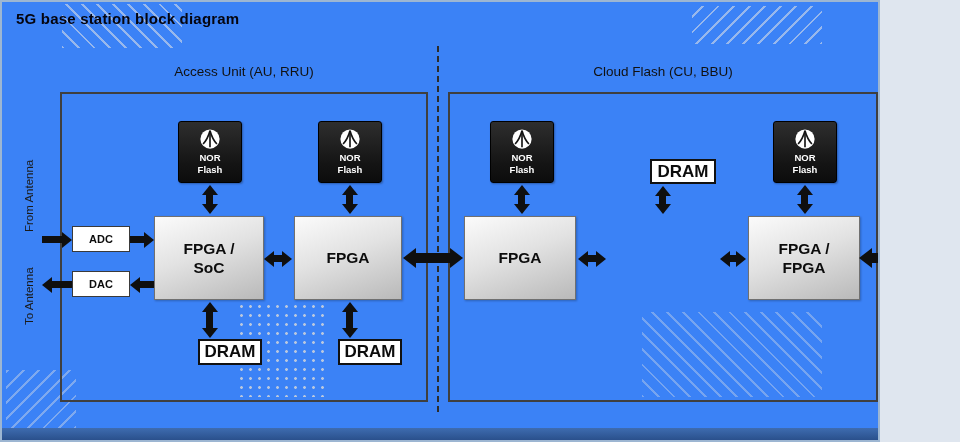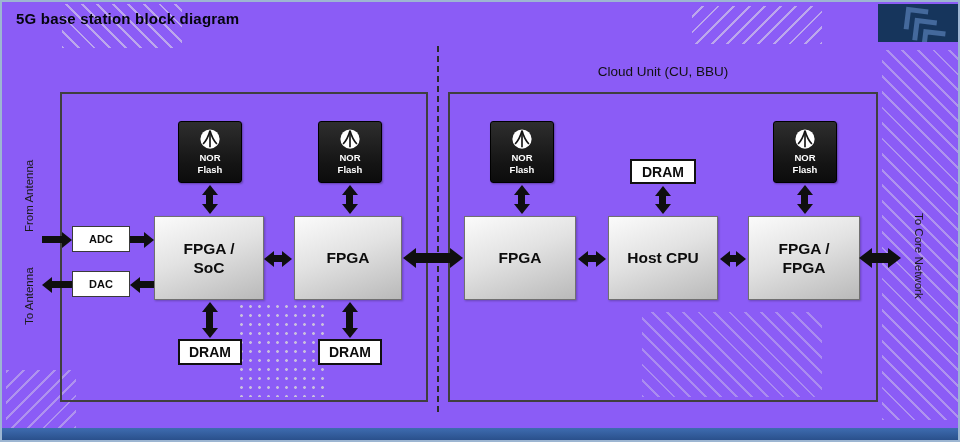--- a/index.html
+++ b/index.html
@@ -1,17 +1,17 @@
 <!DOCTYPE html>
 <html><head>
 <meta charset="utf-8">
 <style>
   * { margin:0; padding:0; box-sizing:border-box; }
   body { background:#dfe6ef; font-family:"Liberation Sans", sans-serif; }
-  .canvas { position:relative; width:960px; height:442px; background:#8b5cf6;
+  .canvas { position:relative; width:880px; height:442px; background:#3b82f6;
             border:2px solid #9db6d2; overflow:hidden; }
 
   
   .pat { position:absolute; z-index:0; pointer-events:none; }
   .pat-diag  { background-image:repeating-linear-gradient(45deg,  #e4e4e4 0 2px, transparent 2px 11px); opacity:.55; }
   .pat-diag2 { background-image:repeating-linear-gradient(-45deg, #e4e4e4 0 2px, transparent 2px 11px); opacity:.55; }
   .pat-dots  { background-image:radial-gradient(#d8d8d8 1.3px, transparent 1.5px); background-size:9px 9px; opacity:.8; }
 
   .corner-navy { position:absolute; left:876px; top:2px; width:82px; height:38px; z-index:1; }
 
@@ -32,21 +32,21 @@
 
   .nor { position:absolute; width:64px; height:62px; z-index:2; display:flex; flex-direction:column;
          align-items:center; justify-content:center; gap:1px;
          background:linear-gradient(180deg,#2e2e2e 0%,#141414 70%,#0c0c0c 100%);
          border:1px solid #000; border-radius:3px; color:#fff; font-weight:bold;
          font-size:9.5px; line-height:1.15; box-shadow:1px 1px 2px rgba(0,0,0,.3); }
   .nor .logo { display:block; height:22px; margin-bottom:2px; }
 
   .small-box { position:absolute; z-index:2; display:flex; align-items:center; justify-content:center;
                background:#fff; border:1px solid #3a3a3a; font-weight:bold; font-size:11px; color:#0c0c0c; }
-  .small-box.dram { border:2px solid #111; font-size:14px; }
+  .small-box.dram { border:2px solid #111; font-size:17px;margin-left:20px; }
 
   
   .vlabel { position:absolute; width:18px; font-size:11.5px; color:#1a1a1a; z-index:3;
             display:flex; align-items:center; justify-content:center; white-space:nowrap; }
   .vlabel.up   { writing-mode:vertical-rl; transform:rotate(180deg); }
   .vlabel.down { writing-mode:vertical-rl; }
 
   
   .harr { position:absolute; height:7px; background:#0f0f0f; z-index:2; }
   .harr.hl::before { content:""; position:absolute; right:100%; top:50%; transform:translateY(-50%);
@@ -87,21 +87,22 @@
       <rect width="82" height="38" fill="#16355c"></rect>
       <g transform="rotate(-38 41 19)" stroke="#44699c" stroke-width="5" fill="none">
         <path d="M27 30 L41 16 L55 30"></path>
         <path d="M27 16 L41 2  L55 16"></path>
         <path d="M27 44 L41 30 L55 44"></path>
       </g>
     </svg>
   </div>
 
   <div class="title">5G base station block diagram</div>
-  <div class="section-label" style="left:446px; width:430px;">Cloud Unit (CU, BBU)</div>
+  <div class="section-label" style="left:58px;  width:368px;">Access Unit (AU, RRU)</div>
+  <div class="section-label" style="left:446px; width:430px;">Cloud Flash (CU, BBU)</div>
 
   <div class="unit-box" style="left:58px;  top:90px; width:368px; height:310px;"></div>
   <div class="unit-box" style="left:446px; top:90px; width:430px; height:310px;"></div>
   <div class="dashed-divider" style="left:435px; top:44px; height:366px;"></div>
 
   <div class="vlabel up" style="left:18px;  top:146px; height:96px;">From Antenna</div>
   <div class="vlabel up" style="left:18px;  top:250px; height:88px;">To Antenna</div>
   <div class="vlabel down" style="left:908px; top:194px; height:120px;">To Core Network</div>
 
   <div class="nor" style="left:176px; top:119px;">
@@ -163,23 +164,20 @@
 
   <div class="chip" style="left:152px; top:214px; width:110px; height:84px;">
     <span>FPGA /</span>
     <span>SoC</span>
   </div>
   <div class="chip" style="left:292px; top:214px; width:108px; height:84px;">
     <span>FPGA</span>
   </div>
   <div class="chip" style="left:462px; top:214px; width:112px; height:84px;">
     <span>FPGA</span>
-  </div>
-  <div class="chip" style="left:606px; top:214px; width:110px; height:84px;">
-    <span>Host CPU</span>
   </div>
   <div class="chip" style="left:746px; top:214px; width:112px; height:84px;">
     <span>FPGA /</span>
     <span>FPGA</span>
   </div>
 
   <div class="small-box" style="left:70px; top:224px; width:58px; height:26px;justify-content:center;">
     <span>ADC</span>
   </div>
   <div class="small-box" style="left:70px; top:269px; width:58px; height:26px;">

